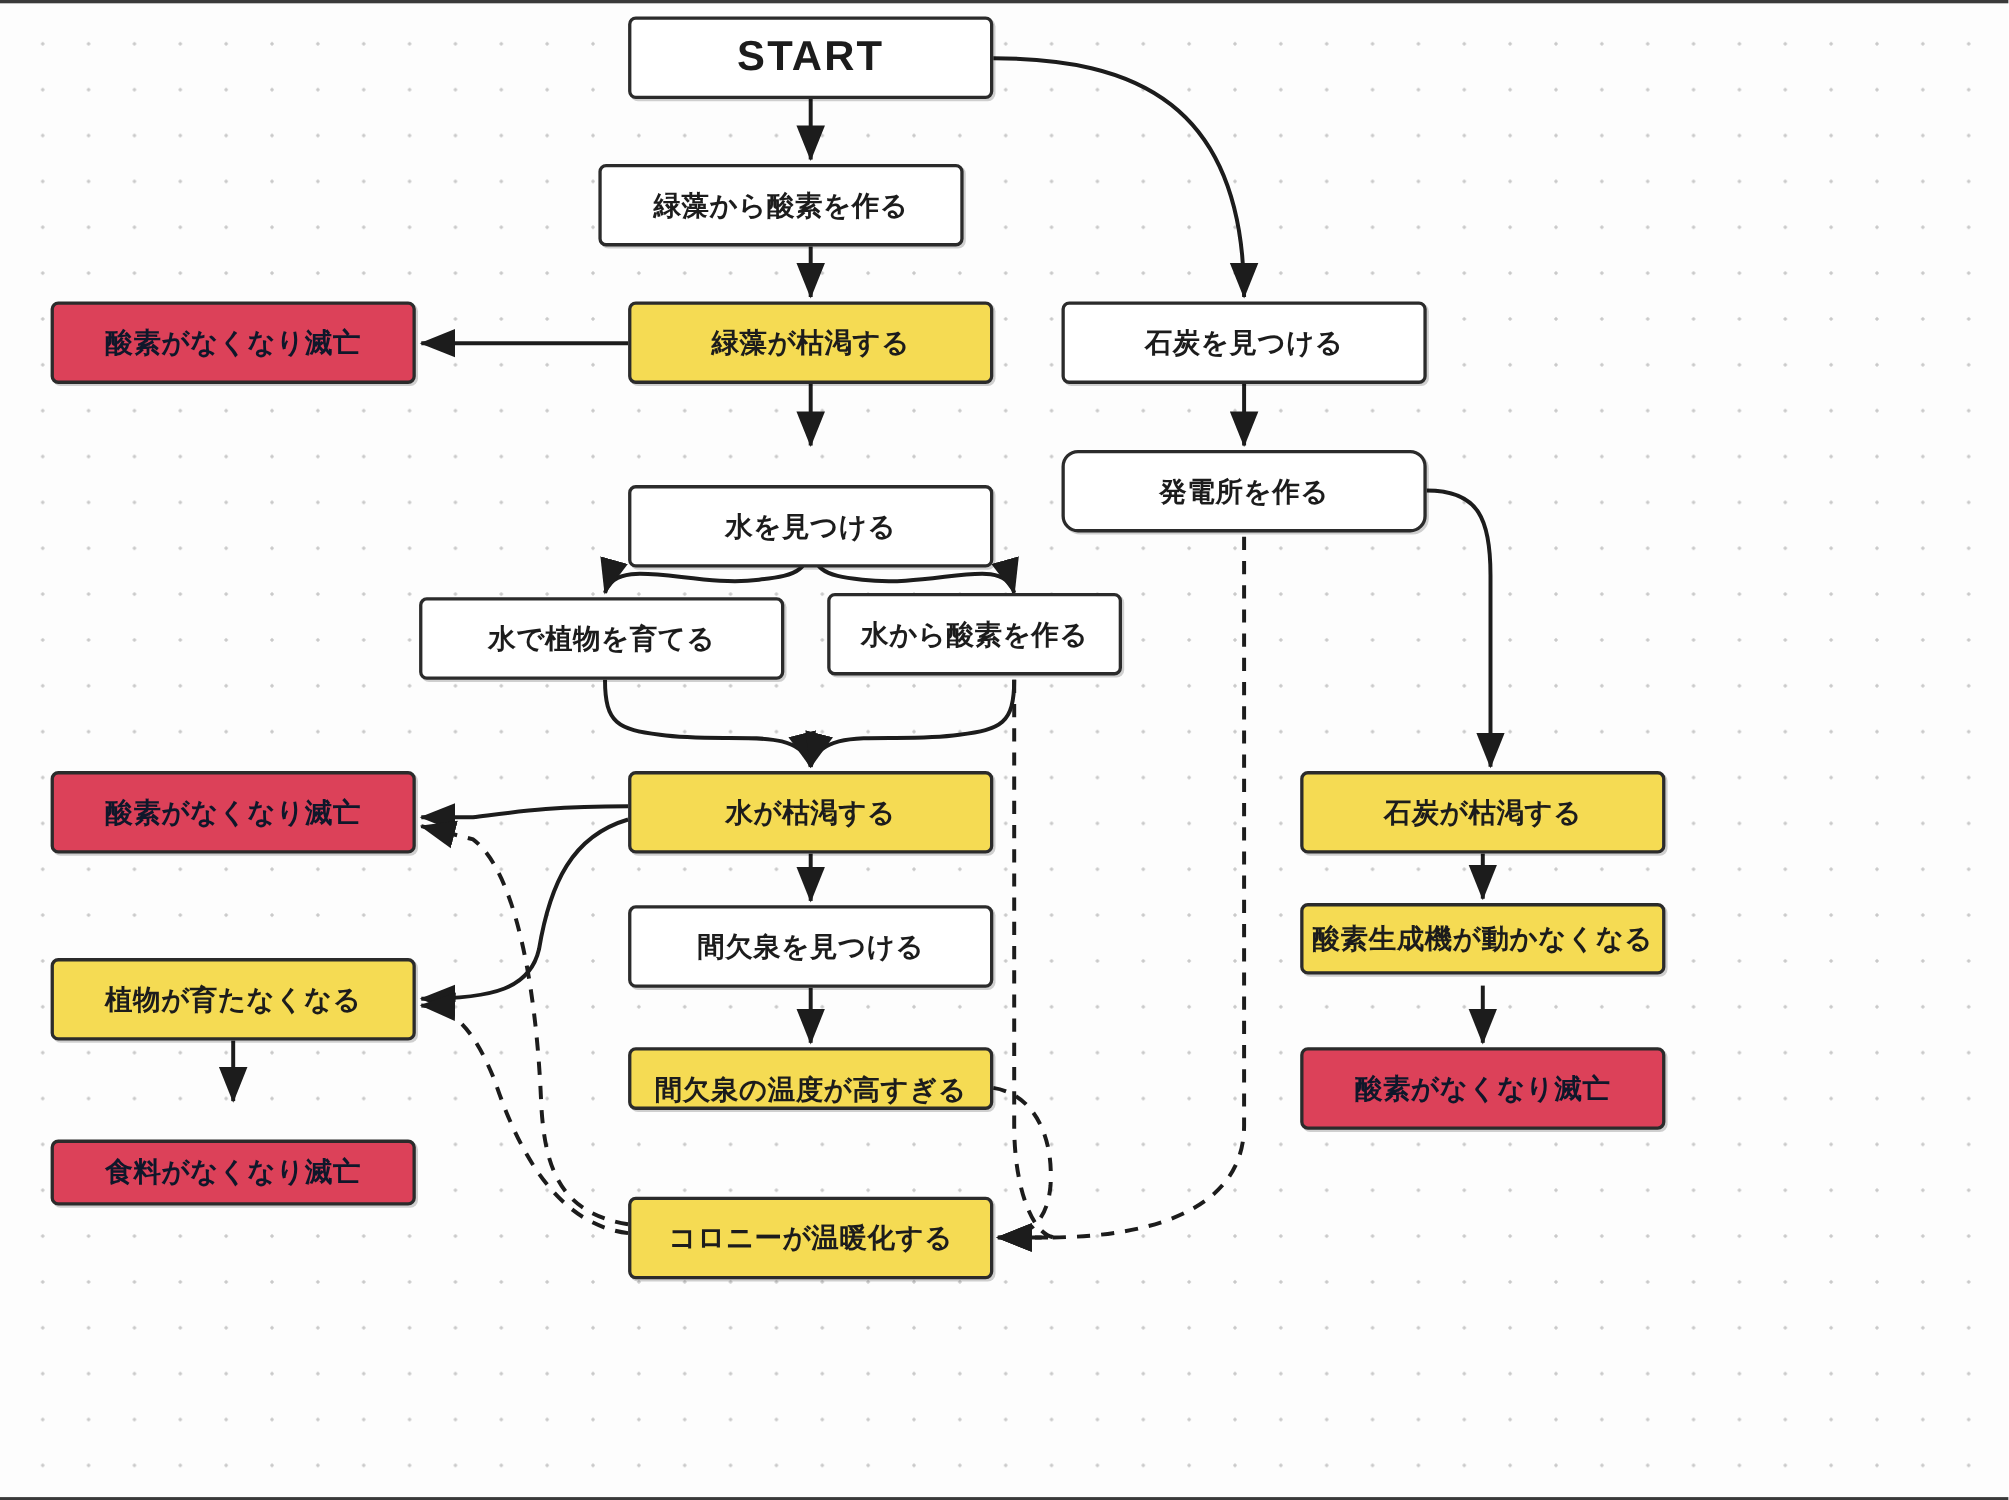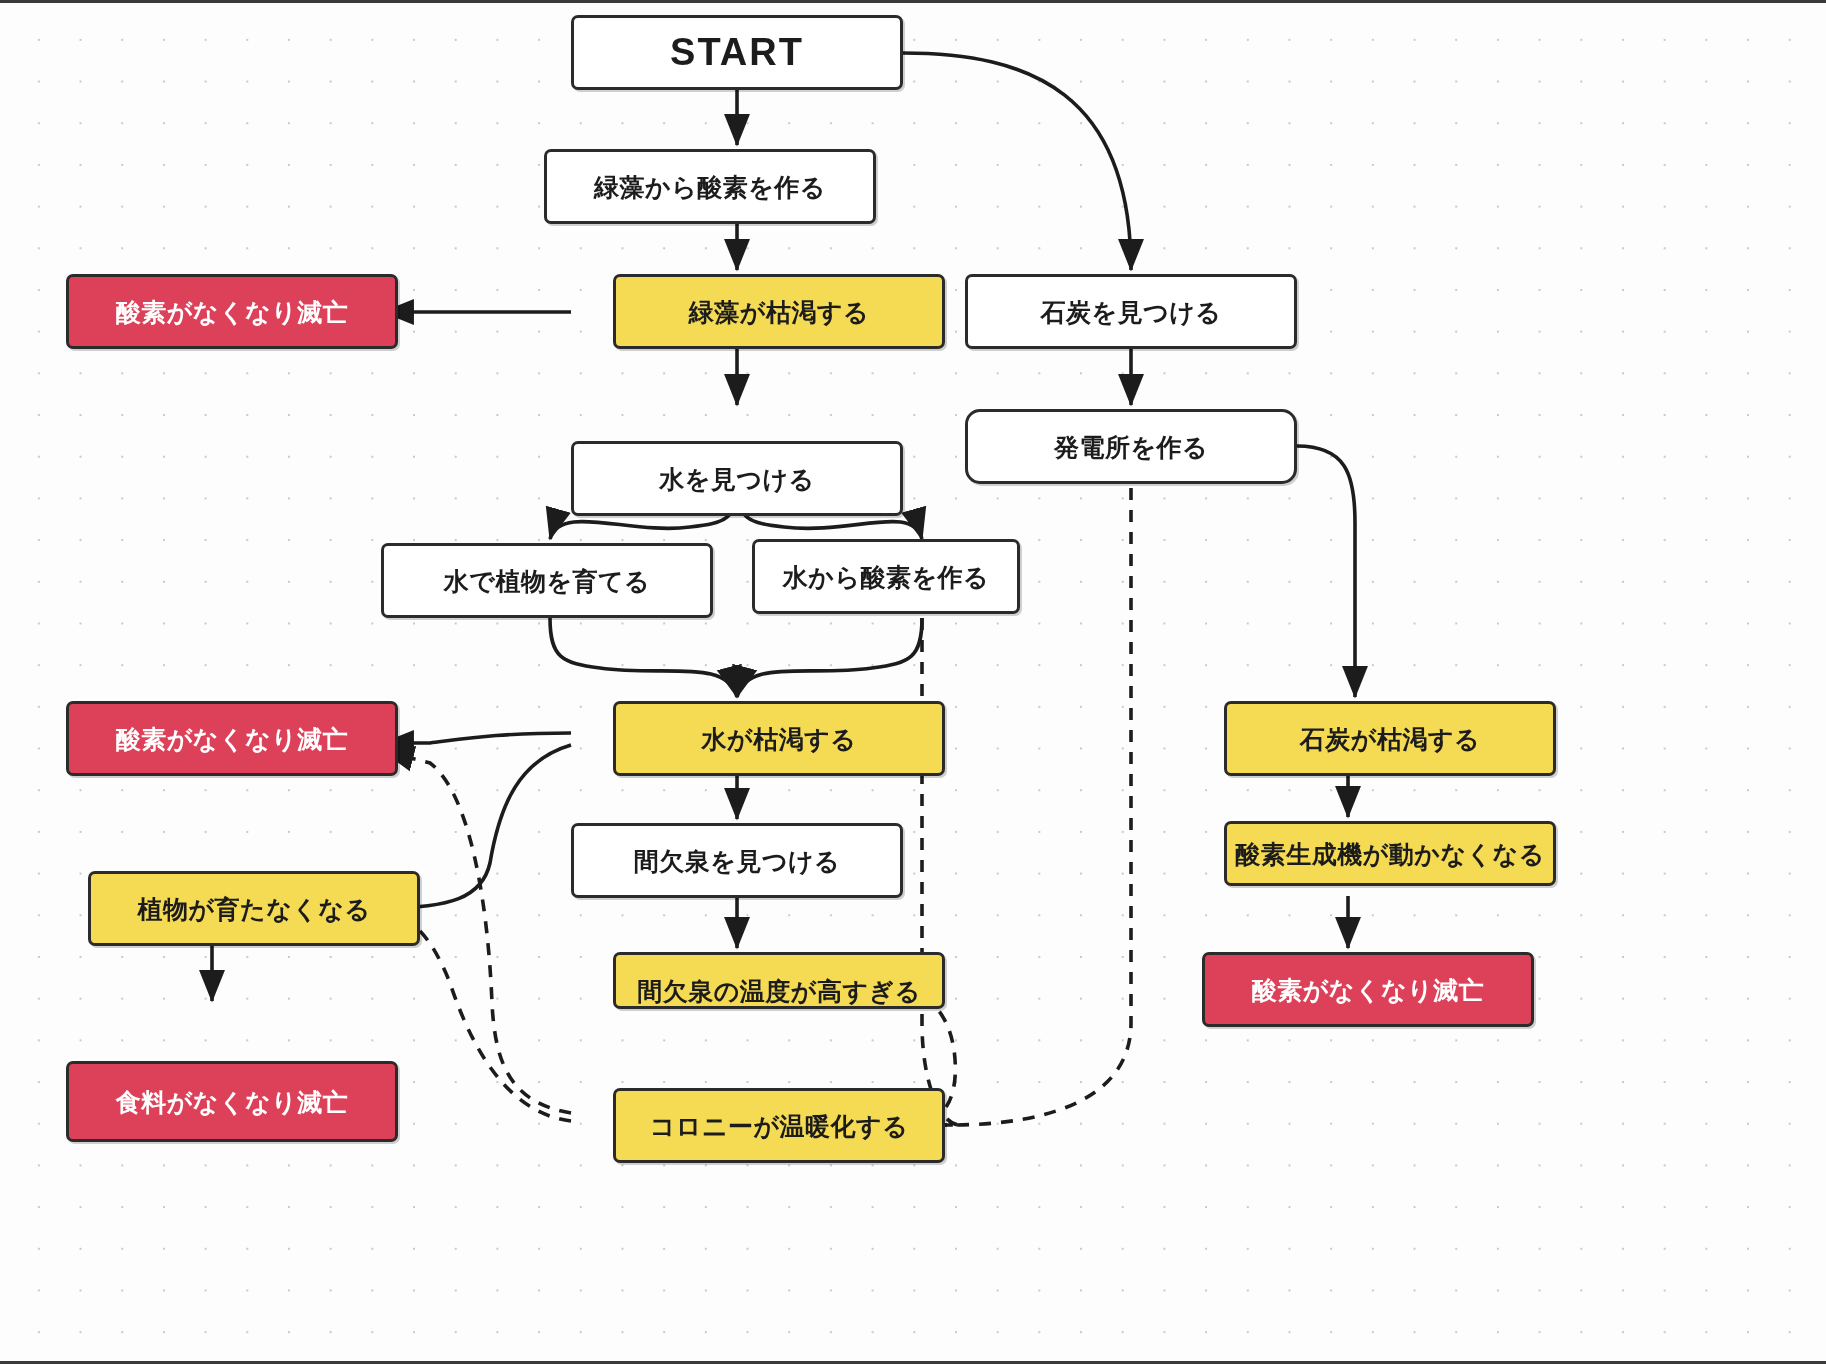--- a/index.html
+++ b/index.html
@@ -42,22 +42,22 @@
     text-align: center;
     font-size: 25px;
     font-weight: bold;
     color: #1c1c1c;
     line-height: 1.2;
     letter-spacing: 0.5px;
     box-shadow: 2px 2px 0 rgba(0,0,0,0.18);
     padding: 0 8px;
   }
   .node.white  { background: #ffffff; color: #1c1c1c; }
-  .node.yellow { background: #f5db53; color: #1c1c1c; margin-left: 42px; }
-  .node.red    { background: #dc4159; color: #ffffff; margin-left: 20px; }
+  .node.yellow { background: #f5db53; color: #1c1c1c; }
+  .node.red    { background: #dc4159; color: #0f172a; }
   .node.start  { font-size: 38px; letter-spacing: 2px; }
 </style>
 </head>
 <body>
 
 <div id="canvas">
 
   <svg id="edges" viewBox="0 0 1826 1364" xmlns="http://www.w3.org/2000/svg">
     <defs>
       <marker id="arrow" markerWidth="11" markerHeight="11" refX="8.6" refY="4" orient="auto" markerUnits="strokeWidth">
@@ -162,21 +162,21 @@
       </div>
       <div class="node yellow" style="left: 46px; top: 868px; width: 332px; height: 75px;">
         <span>植物が育たなくなる</span>
       </div>
       <div class="node red" style="left: 1182px; top: 949px; width: 332px; height: 75px;">
         <span>酸素がなくなり滅亡</span>
       </div>
       <div class="node yellow" style="left: 571px; top: 949px; width: 332px; height: 57px; align-items: flex-end;">
         <span>間欠泉の温度が高すぎる</span>
       </div>
-      <div class="node red" style="left: 46px; top: 1058px; width: 332px; height: 81px; text-align: right;">
+      <div class="node red" style="left: 46px; top: 1033px; width: 332px; height: 60px; text-align: right;">
         <span>食料がなくなり滅亡</span>
       </div>
       <div class="node yellow" style="left: 571px; top: 1085px; width: 332px; height: 75px;">
         <span>コロニーが温暖化する</span>
       </div>
     </div>
 
 </div>
 
 </body></html>

